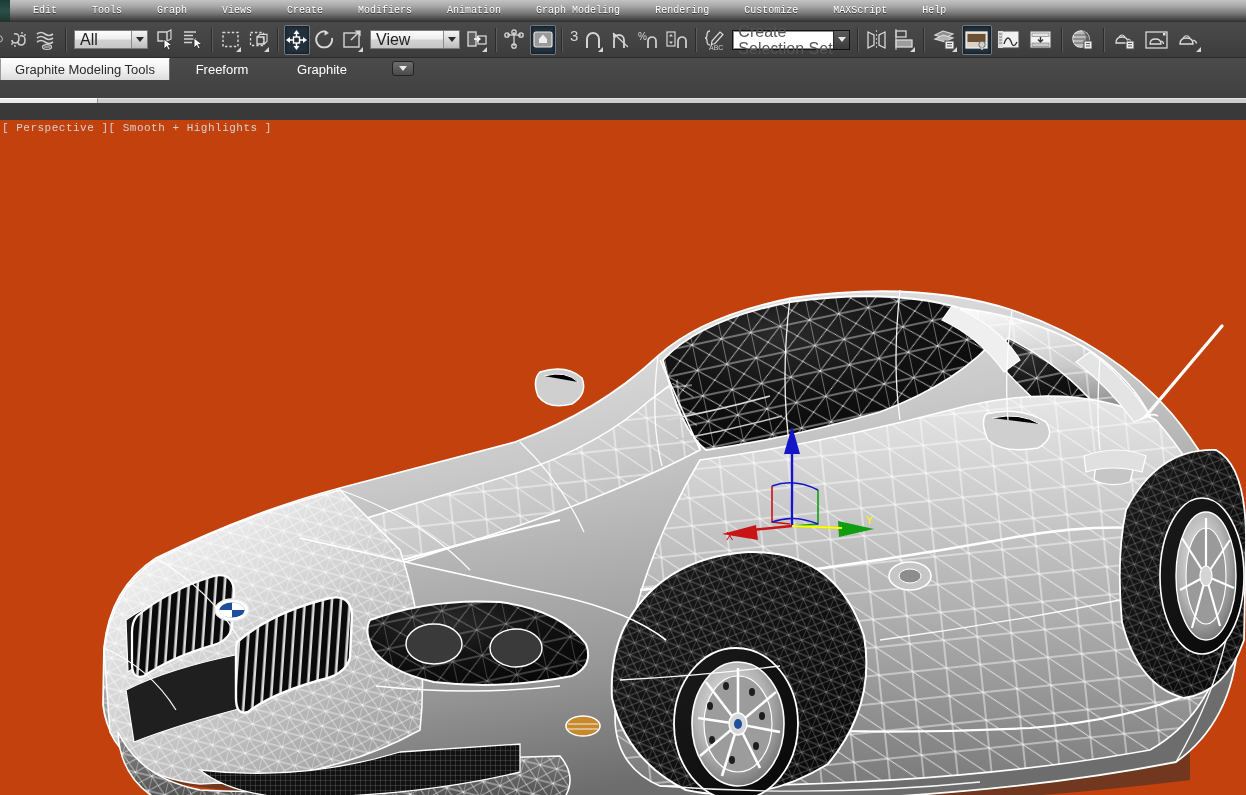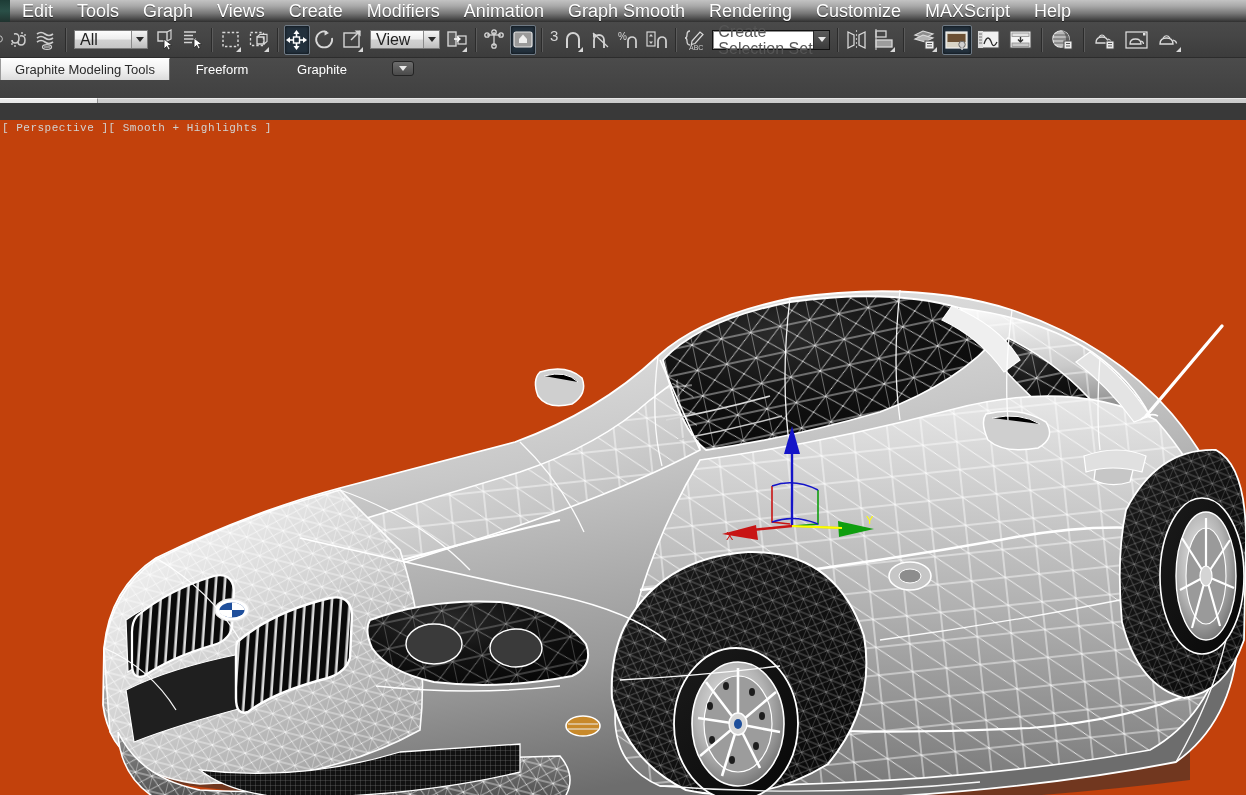--- a/index.html
+++ b/index.html
@@ -18,24 +18,24 @@
     background: linear-gradient(to bottom, #c3c3c3 0%, #a8a8a8 28%, #767676 62%, #3f3f3f 92%, #2f2f2f 100%);
     display: flex; align-items: flex-start;
     overflow: hidden;
   }
   .menubar .menu-left-stub {
     width: 10px; height: 22px;
     background: linear-gradient(to bottom, #1d3c36 0%, #2a4f47 50%, #20332f 100%);
     flex: 0 0 auto;
   }
   .menu-item {
-    font-size: 18px; color: #ffffff;
-    padding: 1px 12px 0 12px; line-height: 20px; height: 21px;
+    font-size: 10px; color: #ffffff;
+    padding: 1px 12px 0 23px; line-height: 20px; height: 21px;
     text-shadow: 0 1px 0 rgba(0,0,0,.55);
-    white-space: nowrap; cursor: default;
+    white-space: nowrap; cursor: default; font-family: Liberation Mono, monospace;
   }
 
   
   .toolbar {
     position: absolute; left: 0; top: 22px; width: 1246px; height: 36px;
     background: linear-gradient(to bottom, #4a4a4a 0%, #454545 45%, #3c3c3c 100%);
     border-bottom: 1px solid #2c2c2c;
     display: flex; align-items: center; overflow: hidden;
   }
   .tb-btn {
@@ -68,21 +68,21 @@
     position:absolute; right:0; top:0; bottom:0; width:16px;
     background: linear-gradient(to bottom,#f4f4f4,#bdbdbd);
     border-left:1px solid #8a8a8a;
     display:flex; align-items:center; justify-content:center;
   }
   .tb-combo .carr i {
     border-left:4px solid transparent; border-right:4px solid transparent;
     border-top:5px solid #2a2a2a; display:block;
   }
   .combo-all { width: 74px; }
-  .combo-view { width: 70px; }
+  .combo-view { width: 90px; }
   .combo-selset {
     width: 118px; height: 20px; background: #ffffff;
     border: 1px solid #111; box-shadow: inset 0 0 0 1px #8d8d8d;
     color:#555;
   }
   .combo-selset .carr { background: linear-gradient(to bottom,#5a5a5a,#3b3b3b); border-left:1px solid #2a2a2a; }
   .combo-selset .carr i { border-top-color:#e8e8e8; }
   .num3 { color:#d7d7d7; font-size:15px; margin:0 1px 8px 3px; }
 
   
@@ -145,21 +145,21 @@
 
   <div class="menubar">
     <div class="menu-left-stub"></div>
     <div class="menu-item">Edit</div>
     <div class="menu-item">Tools</div>
     <div class="menu-item">Graph</div>
     <div class="menu-item">Views</div>
     <div class="menu-item">Create</div>
     <div class="menu-item">Modifiers</div>
     <div class="menu-item">Animation</div>
-    <div class="menu-item">Graph Smooth</div>
+    <div class="menu-item">Graph Modeling</div>
     <div class="menu-item">Rendering</div>
     <div class="menu-item">Customize</div>
     <div class="menu-item">MAXScript</div>
     <div class="menu-item">Help</div>
   </div>
 
   <div class="toolbar">
 
     <div class="tb-btn" style="width:12px;margin-left:-8px;">
       <svg class="tb-ico" width="18" height="18" viewBox="0 0 18 18">

